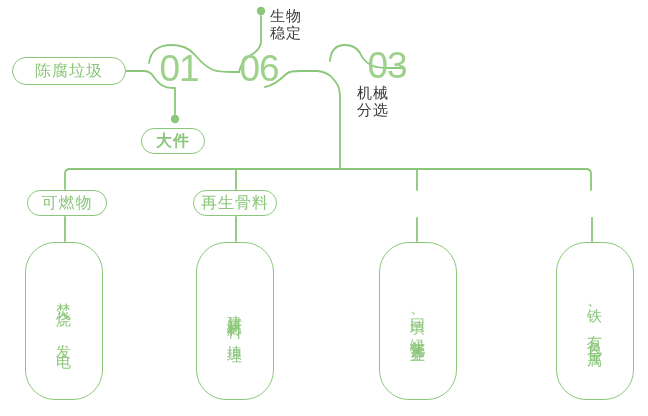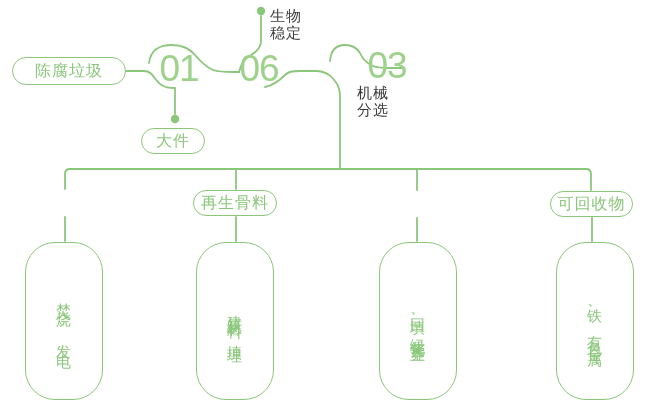--- a/index.html
+++ b/index.html
@@ -18,21 +18,21 @@
     position:absolute;
     box-sizing:border-box;
     border:1.6px solid #8BC77A;
     border-radius:15px;
     color:#8BC77A;
     background:#fff;
     display:flex;align-items:center;justify-content:center;
     font-size:16px;letter-spacing:1px;white-space:nowrap;
   }
   .pill-source{left:12px;top:57px;width:114px;height:28px;}
-  .pill-bulky{left:141px;top:128px;width:64px;height:26px;}
+  .pill-bulky{left:141px;top:128px;width:64px;height:26px;font-weight:bold;}
   .pill-out1{left:27px;top:190px;width:80px;height:26px;}
   .pill-out2{left:193px;top:190px;width:84px;height:26px;}
   .pill-out3{left:377px;top:191px;width:78px;height:26px;}
   .pill-out4{left:550px;top:191px;width:83px;height:26px;}
 
   .num{
     position:absolute;
     color:#9ED28C;
     font-size:37px;font-weight:300;line-height:38px;
     width:48px;text-align:center;letter-spacing:-1px;
@@ -106,22 +106,22 @@
 
   <div class="num num-01">01</div>
   <div class="num num-02">06</div>
   <div class="num num-03">03</div>
 
   <div class="lbl lbl-bio">生物稳定</div>
   <div class="lbl lbl-mech">机械分选</div>
 
   <div class="pill pill-bulky">大件</div>
 
+  <div class="pill pill-out1">可燃物</div>
   <div class="pill pill-out2">再生骨料</div>
-  <div class="pill pill-out4">可回收物</div>
 
   <div class="tallbox box1">
     <span class="vtext ls-a">焚烧、发电</span>
   </div>
   <div class="tallbox box2">
     <span class="vtext ls-b">建筑材料、填埋</span>
   </div>
   <div class="tallbox box3">
     <span class="vtext ls-c">回填、绿化营养土</span>
   </div>

